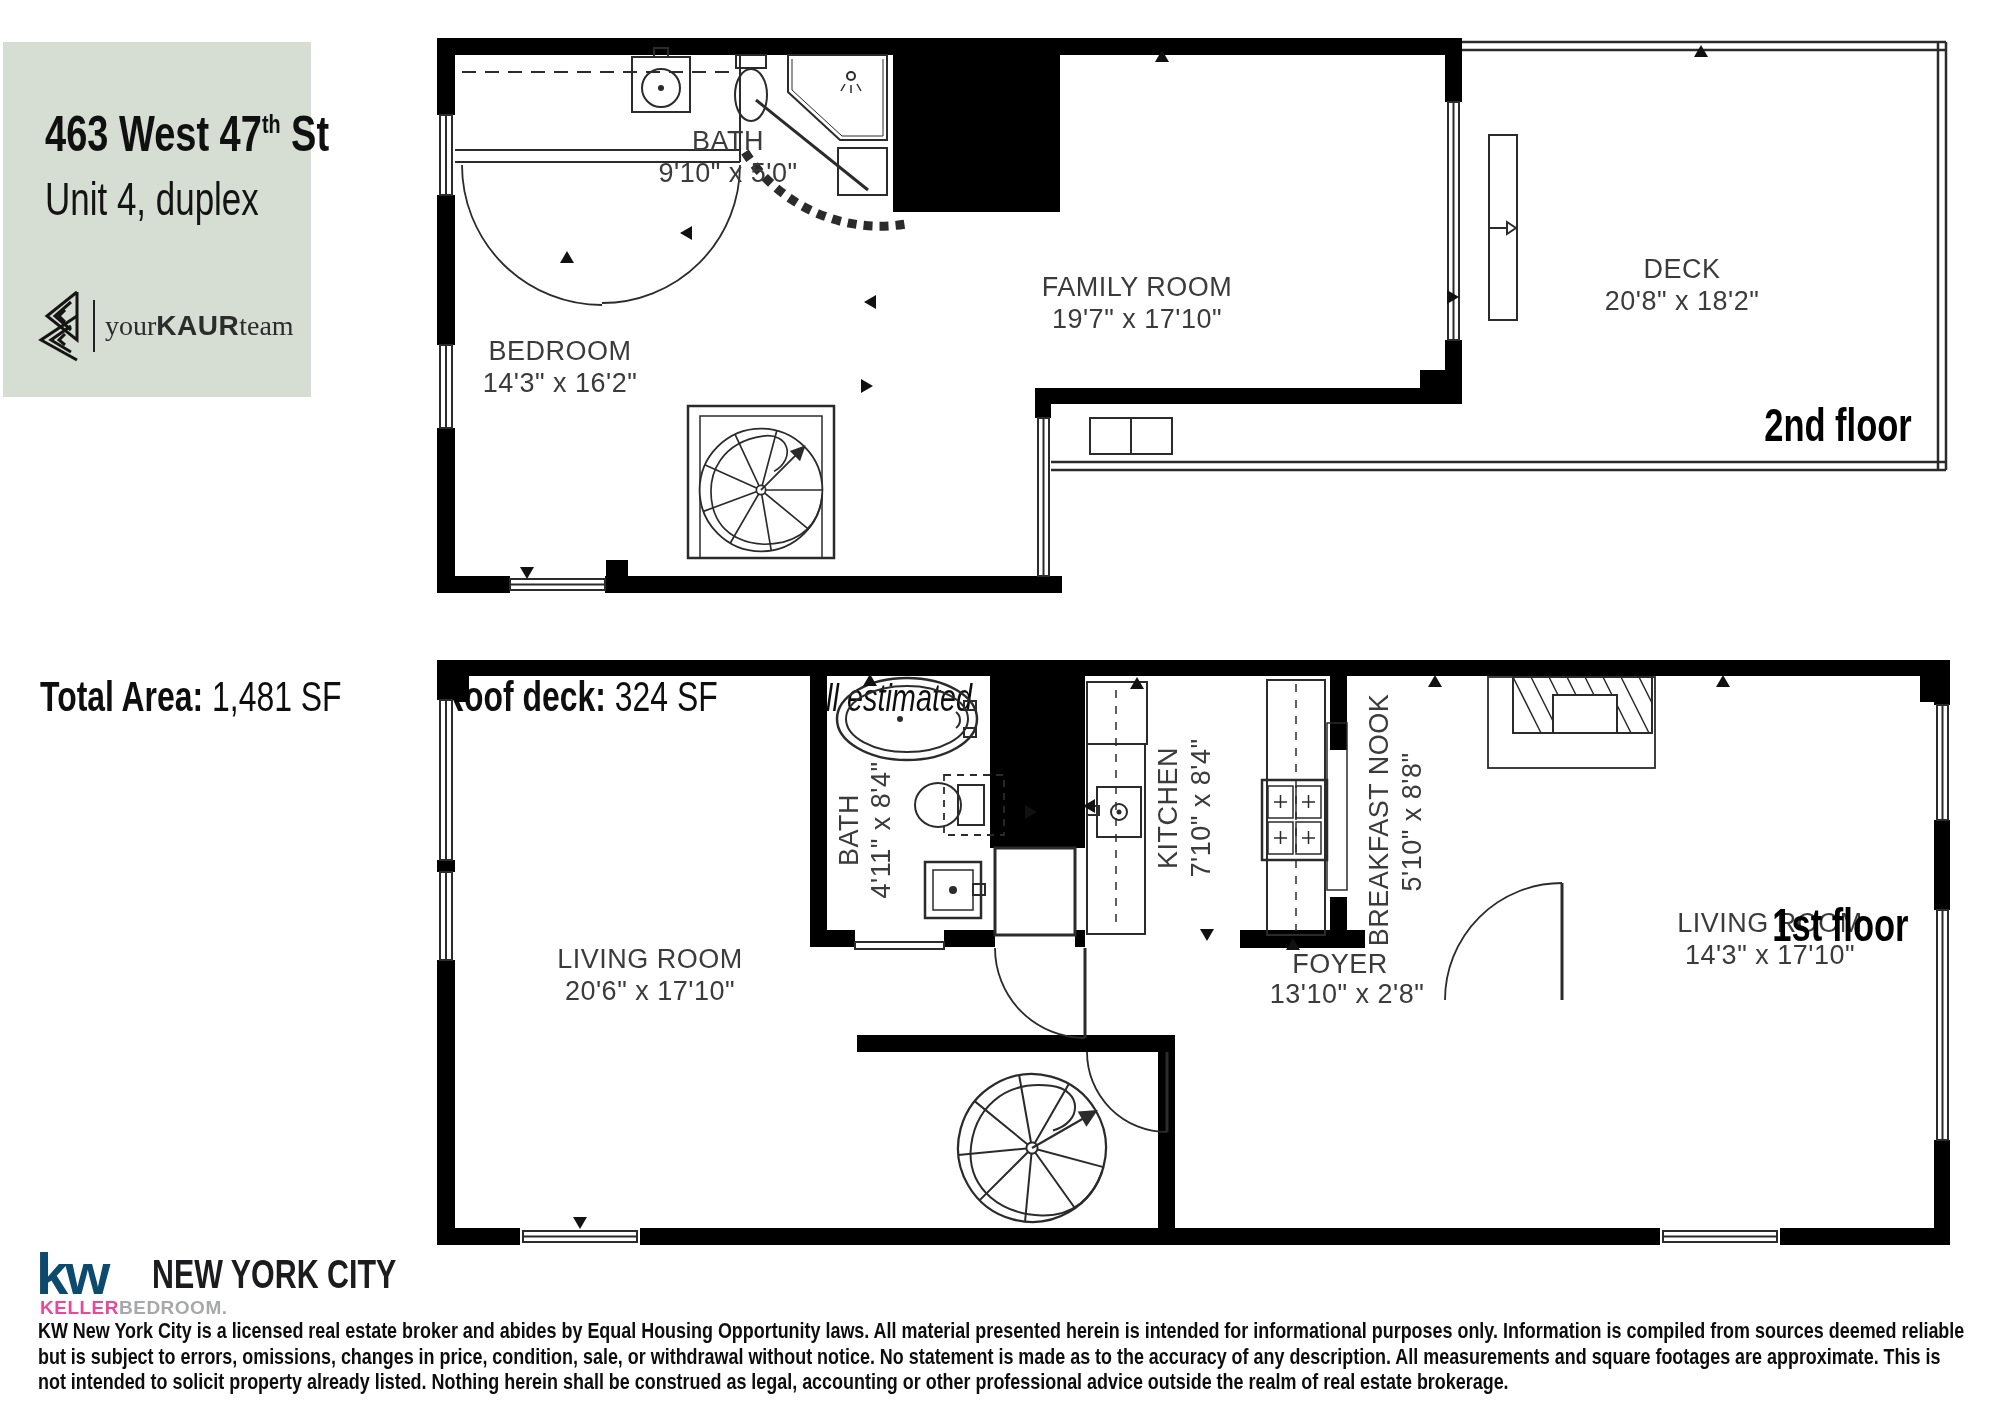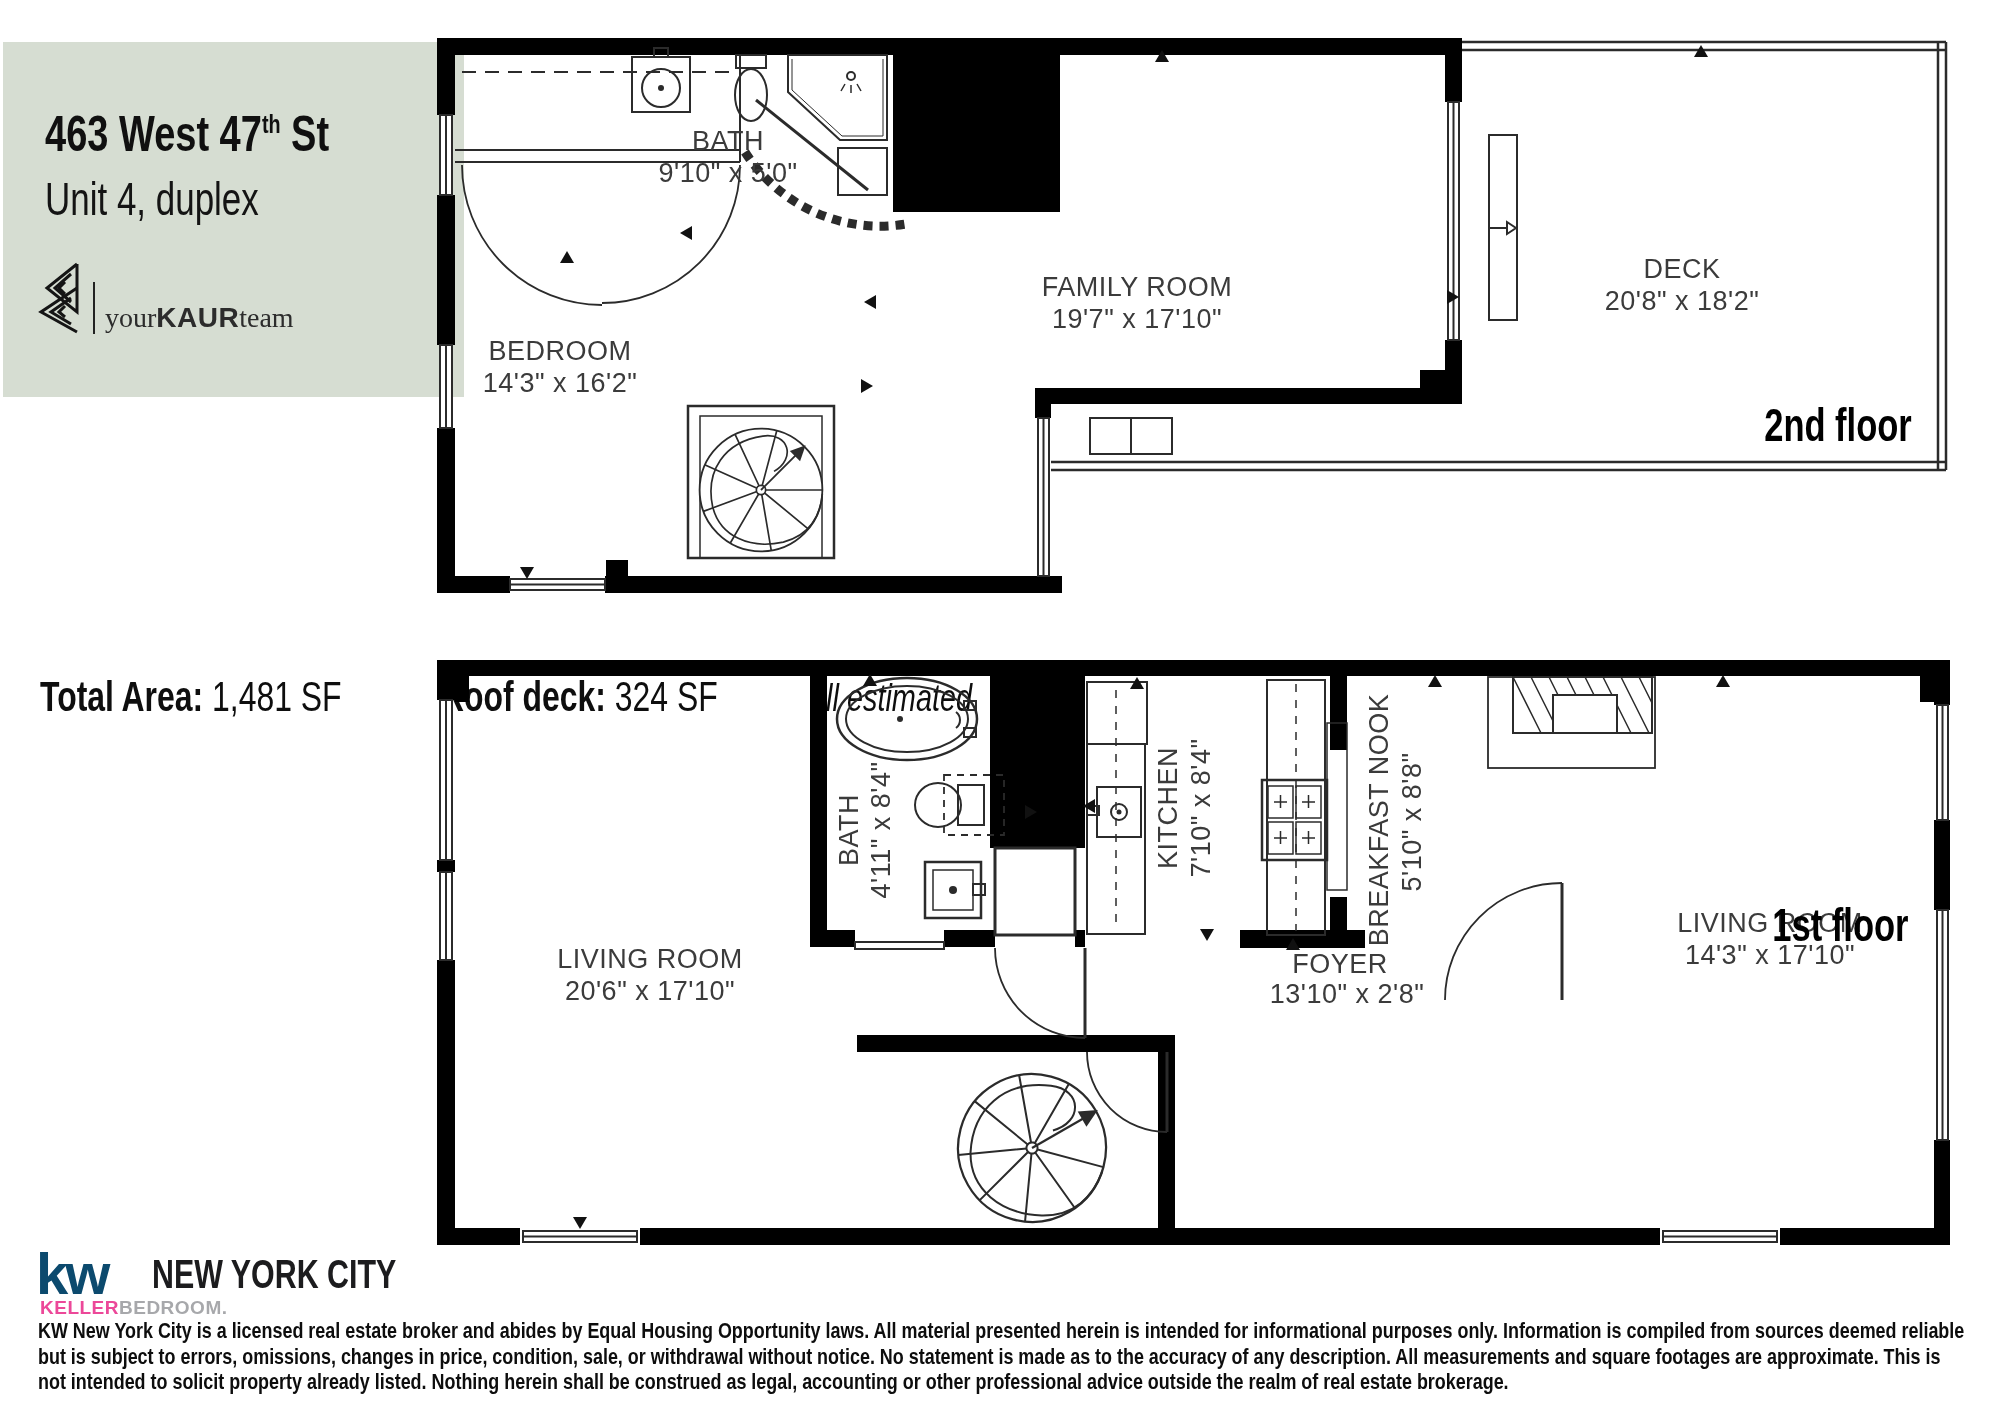--- a/index.html
+++ b/index.html
@@ -2,25 +2,25 @@
 <html><head>
 <meta charset="utf-8">
 <style>
   html,body{margin:0;padding:0;}
   body{
     width:2000px;height:1414px;position:relative;background:#ffffff;
     font-family:"Liberation Sans", sans-serif;overflow:hidden;
   }
   .condensed{display:inline-block;transform:scaleX(0.76);transform-origin:left center;white-space:nowrap;}
   
-  .header-block{position:absolute;left:3px;top:42px;width:461px;height:355px;background:#d6ddd2;}
+  .header-block{position:absolute;left:3px;top:42px;width:308px;height:355px;background:#d6ddd2;}
   .addr{position:absolute;left:42px;top:65px;font-size:50px;font-weight:bold;color:#101010;line-height:1.1;}
   .addr sup{font-size:26px;}
   .unit{position:absolute;left:42px;top:130px;font-size:46px;font-weight:400;color:#141414;}
-  .brand{position:absolute;left:30px;top:220px;display:flex;align-items:flex-end;}
+  .brand{position:absolute;left:30px;top:248px;display:flex;align-items:center;}
   .brand-divider{width:2px;height:52px;background:#222;margin:0 10px 0 6px;}
   .brand-text{font-size:28px;color:#2c2c2c;}
   .bt-serif{font-family:"Liberation Serif", serif;}
   .bt-bold{font-weight:bold;letter-spacing:.5px;}
   
   .stats{position:absolute;left:40px;top:672px;color:#0e0e0e;}
   .stats-line{font-size:42px;line-height:50px;font-weight:400;}
   .stats-line b{font-weight:bold;}
   .stats-note{font-size:38px;font-style:italic;line-height:50px;}
   

